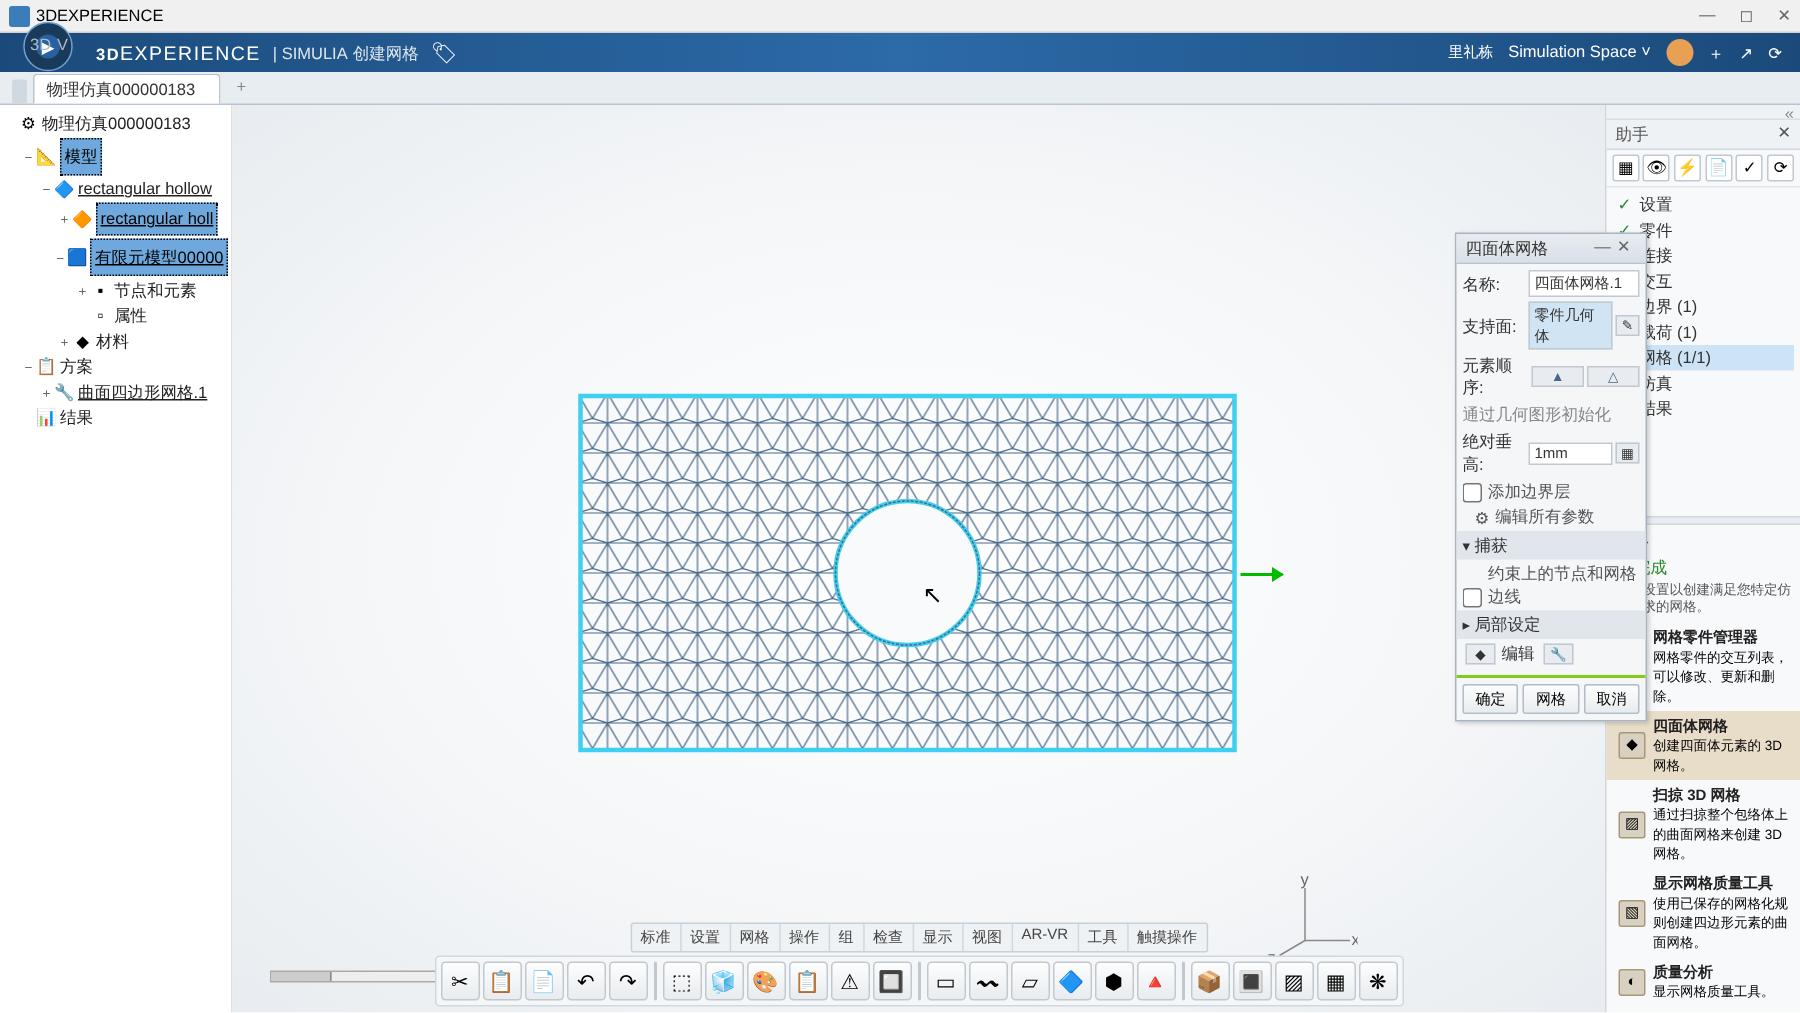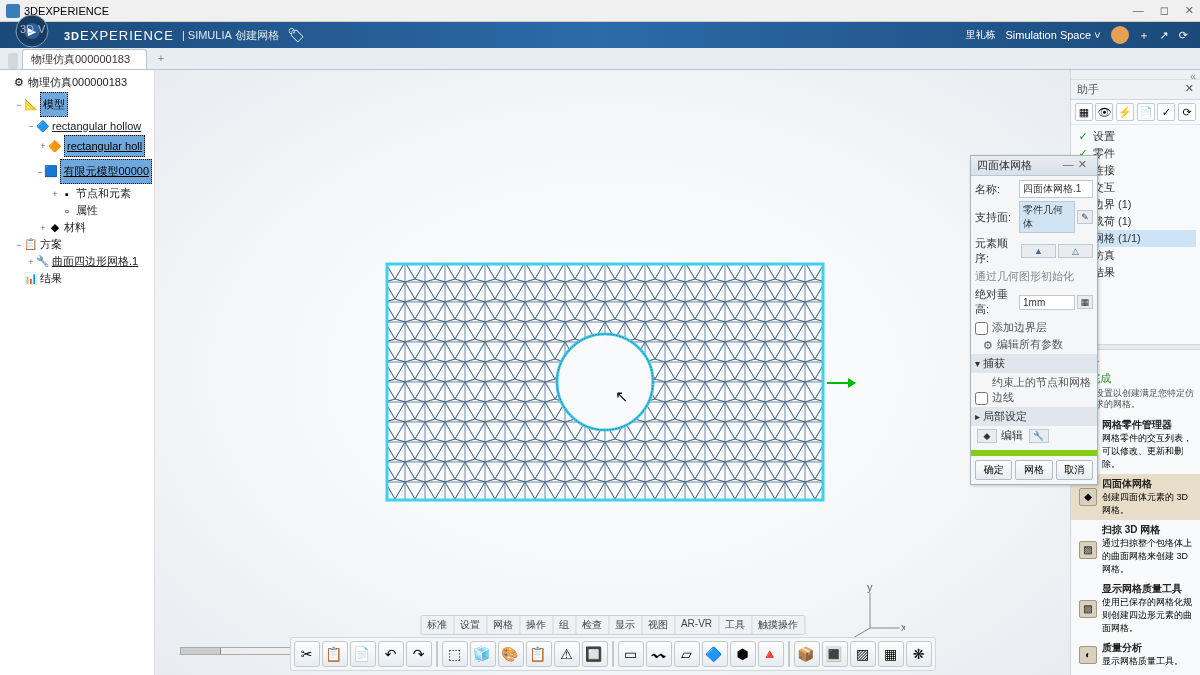--- a/index.html
+++ b/index.html
@@ -51,21 +51,21 @@
 .panel-head{background:linear-gradient(#e8ecf0,#d8e0e8);padding:2px 6px;font-size:11px;color:#333;display:flex;justify-content:space-between;border-bottom:1px solid #b8c4d0}
 .panel-head .ctrls{font-size:10px;color:#666;letter-spacing:4px}
 .panel-body{padding:4px}
 .prow{display:flex;align-items:center;margin-bottom:3px;font-size:10px;color:#333}
 .prow .plbl{width:44px}
 .prow .pval{flex:1;background:#fff;border:1px solid #c0c8d0;padding:1px 3px;font-size:10px}
 .prow .pval.hi{background:#d0e4f4}
 .prow .micon{width:16px;height:14px;background:#e8ecf0;border:1px solid #c0c8d0;margin-left:2px;text-align:center;line-height:12px;font-size:9px}
 .section-h{background:#e0e6ec;padding:2px 4px;font-size:10px;color:#333;margin:2px -4px;display:flex;align-items:center;gap:3px}
 .pchk{display:flex;align-items:flex-end;gap:4px;font-size:10px;color:#555;margin:2px 0}
-.pbtns{display:flex;gap:3px;padding:4px;justify-content:flex-start;border-top:6px solid #84cc16}
+.pbtns{display:flex;gap:3px;padding:4px;justify-content:flex-start;border-top:2px solid #84cc16}
 .pbtns button{flex:1;padding:2px 0;font-size:10px;background:linear-gradient(#fdfdfd,#e8ecef);border:1px solid #b0bcc8;border-radius:2px}
 .assistant{width:130px;background:#f8f9fa;border-left:1px solid #d0d8de;display:flex;flex-direction:column}
 .ass-tab{padding:2px 6px;font-size:10px;color:#555;background:#eef2f5;border-bottom:1px solid #d0d8de;display:flex;justify-content:space-between}
 .ass-icons{display:flex;gap:1px;padding:3px;border-bottom:1px solid #e0e6ec;justify-content:space-around}
 .ass-icons .ai{width:18px;height:18px;border:1px solid #c0c8d0;background:#fff;border-radius:2px;font-size:11px;text-align:center;line-height:16px}
 .check-list{padding:3px 4px}
 .crow{display:flex;align-items:center;gap:4px;padding:1px 2px;font-size:10px;color:#333}
 .crow.active{background:#cde4f7}
 .cglyph{width:12px;text-align:center}
 .cglyph.ok{color:#2a8a2a}

